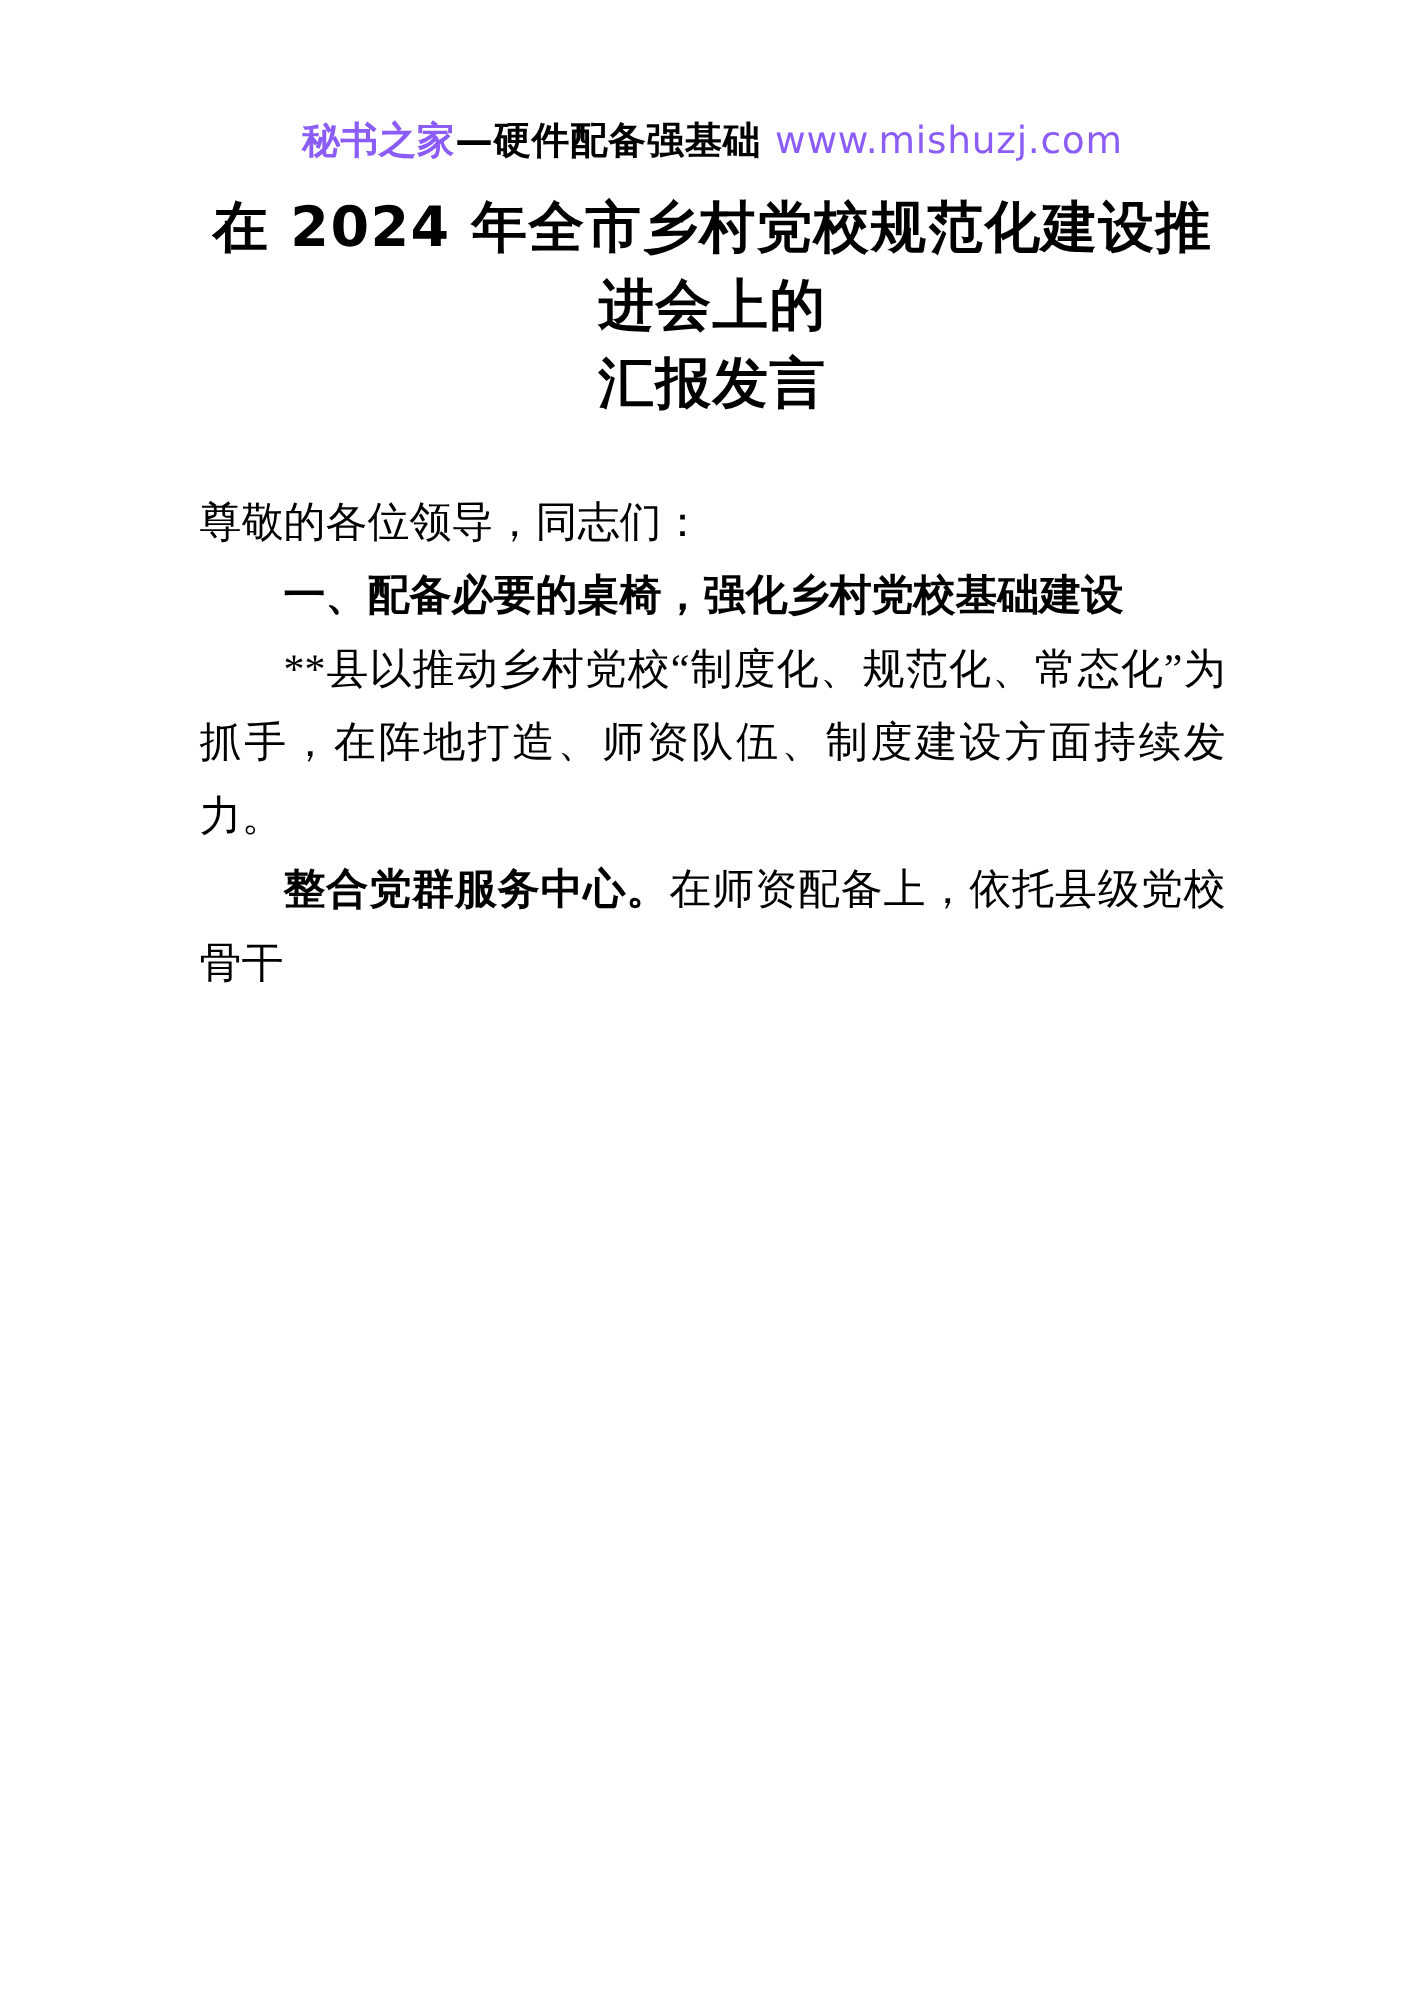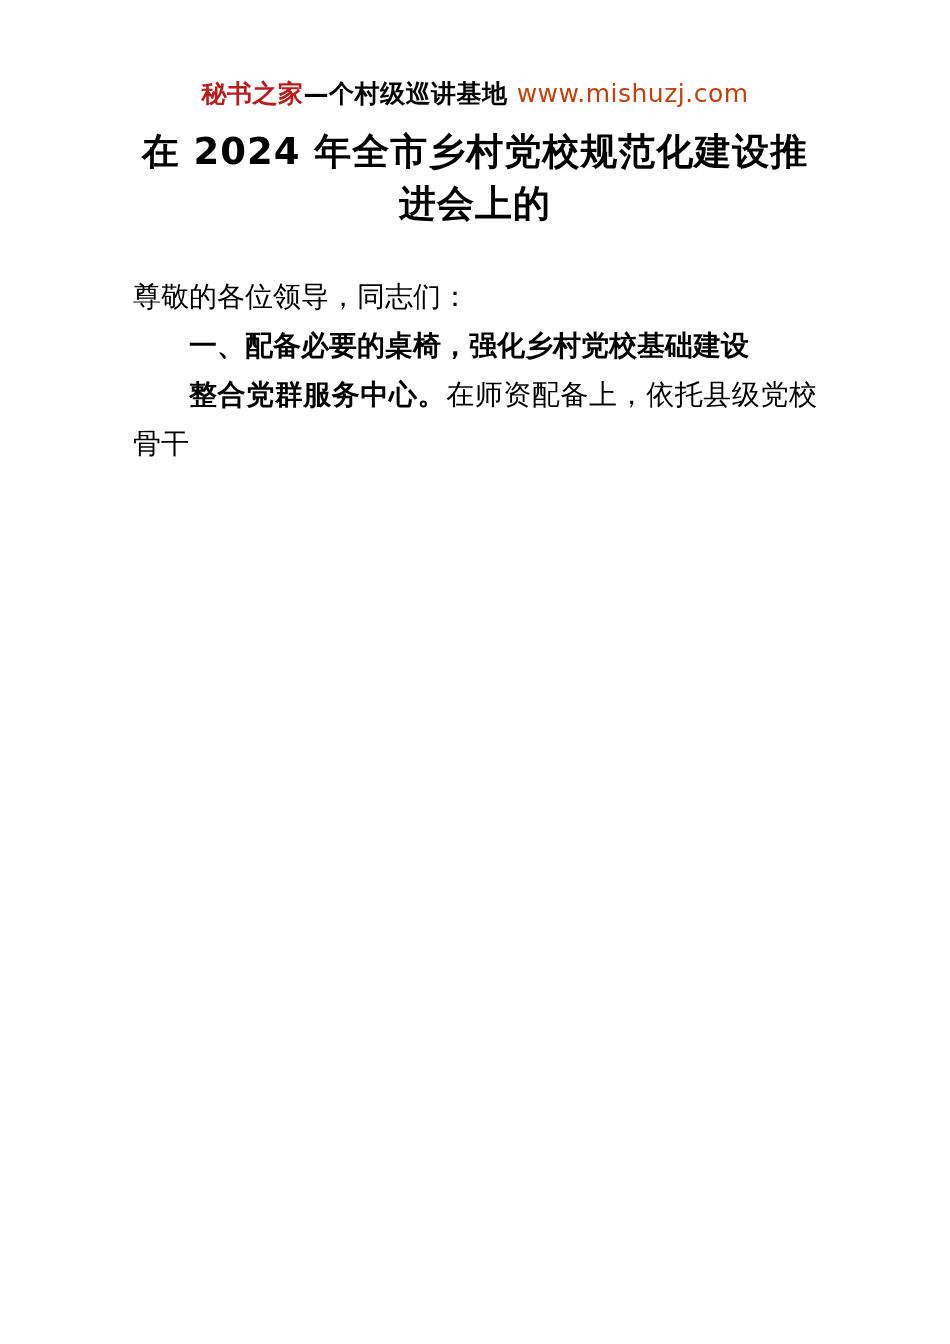--- a/index.html
+++ b/index.html
@@ -17,23 +17,23 @@
     background: #ffffff;
     overflow: hidden;
   }
   .header-line {
     text-align: center;
     font-size: 25px;
     line-height: 28px;
     white-space: nowrap;
     letter-spacing: 0.5px;
   }
-  .site-name { color: #b91c1c; font-weight: 700; }
+  .site-name { color: #8b5cf6; font-weight: 700; }
   .tagline   { color: #000000; font-weight: 600; }
-  .site-url  { color: #c2410c; font-weight: 400; text-decoration: none; cursor: pointer; }
+  .site-url  { color: #8b5cf6; font-weight: 400; text-decoration: none; cursor: pointer; }
   .doc-title {
     margin: 18px 0 0 0;
     text-align: center;
     font-size: 37px;
     line-height: 52px;
     font-weight: 700;
     letter-spacing: 1px;
   }
   .body-text {
     margin-top: 42px;
@@ -46,26 +46,28 @@
   .body-text p.flush { text-indent: 0; }
   .body-text p.heading { font-weight: 700; }
   .lead { font-weight: 700; }
 </style>
 </head>
 <body>
 
 <div class="page">
 
   <div class="header-line">
-    <span class="site-name">秘书之家</span><span class="tagline">—个村级巡讲基地 </span><a class="site-url">www.mishuzj.com</a>
+    <span class="site-name">秘书之家</span><span class="tagline">—硬件配备强基础 </span><a class="site-url">www.mishuzj.com</a>
   </div>
 
   <h1 class="doc-title">
     <span>在 2024 年全市乡村党校规范化建设推进会上的</span><br>
+    <span>汇报发言</span>
   </h1>
 
   <div class="body-text">
     <p class="flush">尊敬的各位领导，同志们：</p>
     <p class="heading">一、配备必要的桌椅，强化乡村党校基础建设</p>
+    <p>**县以推动乡村党校“制度化、规范化、常态化”为抓手，在阵地打造、师资队伍、制度建设方面持续发力。</p>
     <p><span class="lead">整合党群服务中心。</span><span>在师资配备上，依托县级党校骨干</span></p>
   </div>
 
 </div>
 
 </body></html>

